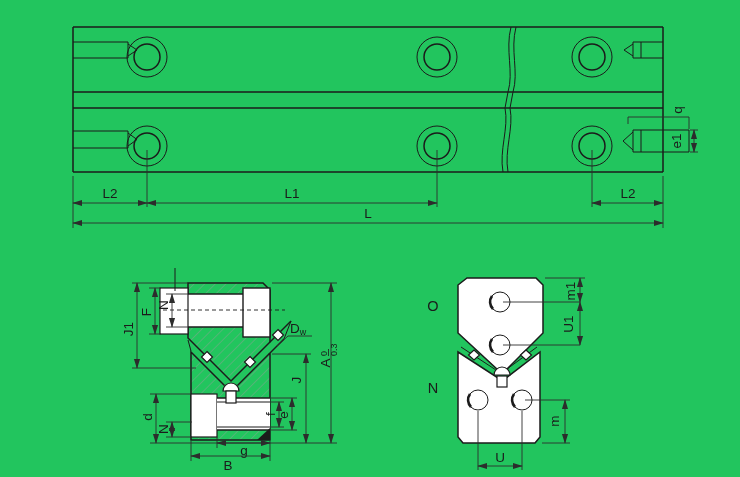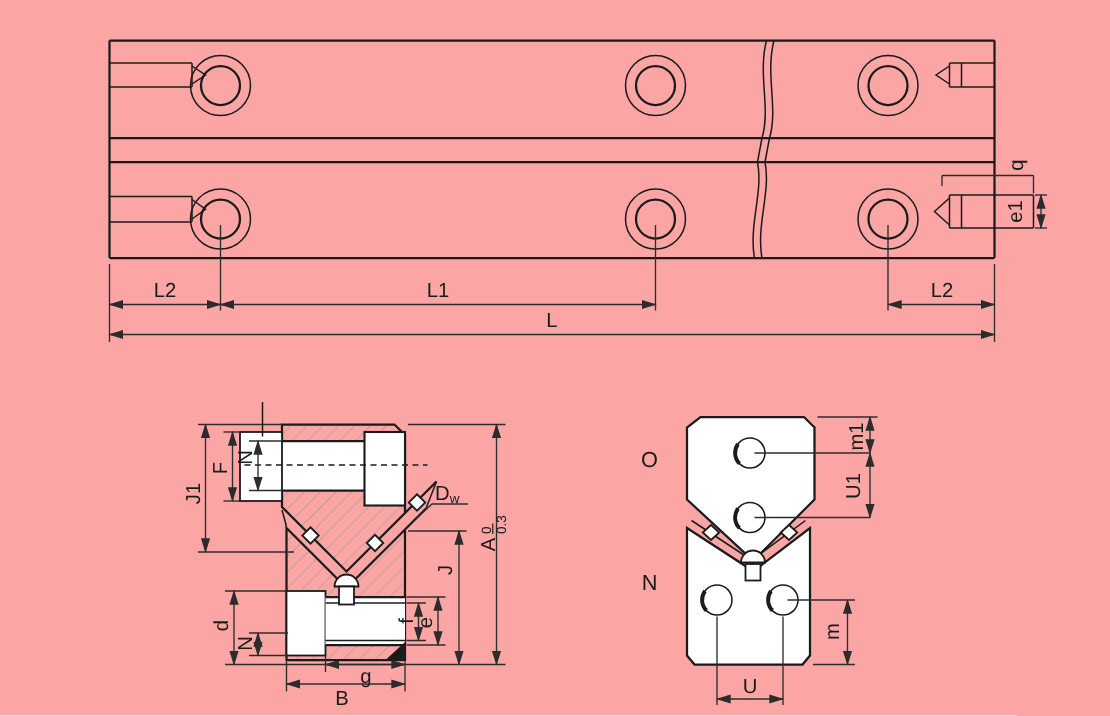--- a/index.html
+++ b/index.html
@@ -1,16 +1,16 @@
 <!DOCTYPE html>
 <html><head>
 <meta charset="utf-8">
 <style>
   html,body{margin:0;padding:0;background:#ffffff;}
-  .stage{width:740px;height:477px;background:#fca5a5;position:relative;overflow:hidden;}
+  .stage{width:740px;height:477px;background:#22c55e;position:relative;overflow:hidden;}
   svg{display:block;}
   text{font-family:"Liberation Sans","DejaVu Sans",sans-serif;fill:#1b1b1b;}
   .lbl{font-size:13.5px;}
   .lbl-sm{font-size:9px;}
   .outline{stroke:#1b1b1b;stroke-width:1.5;fill:none;}
   .thin{stroke:#1b1b1b;stroke-width:1.0;fill:none;}
   .dim{stroke:#2c2c2c;stroke-width:0.9;fill:none;}
   .white{fill:#ffffff;}
 </style>
 </head>

